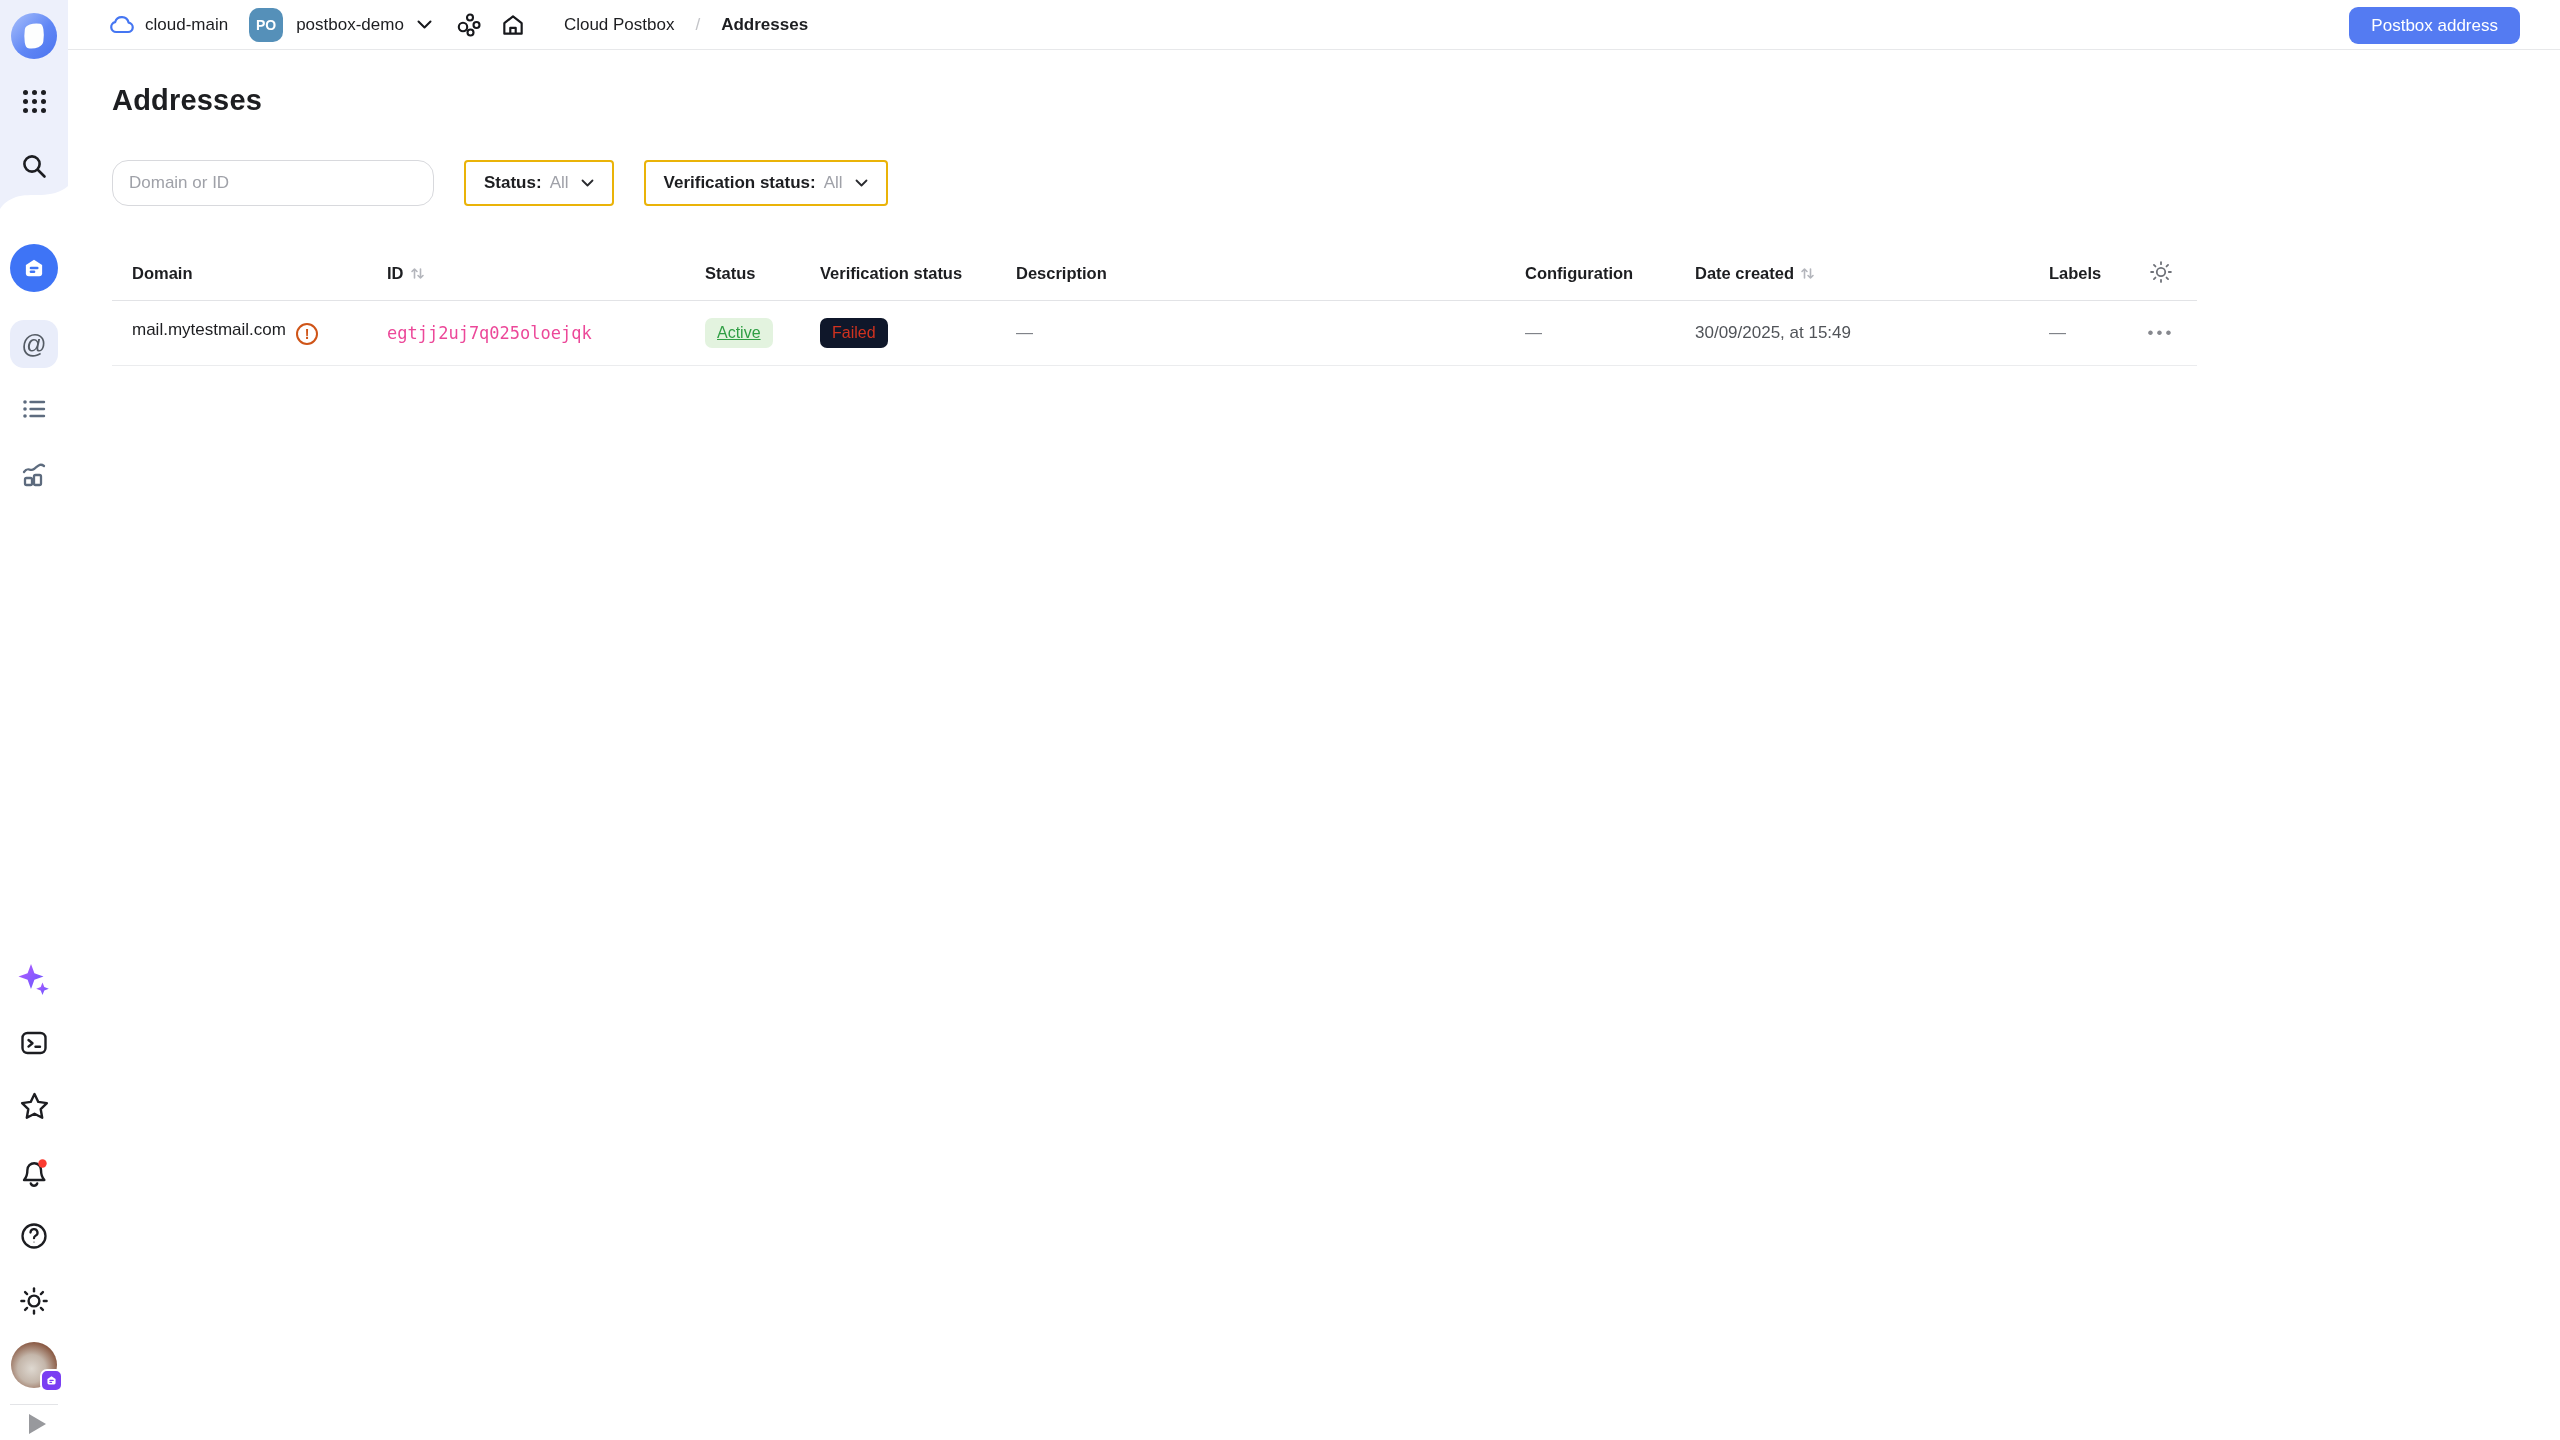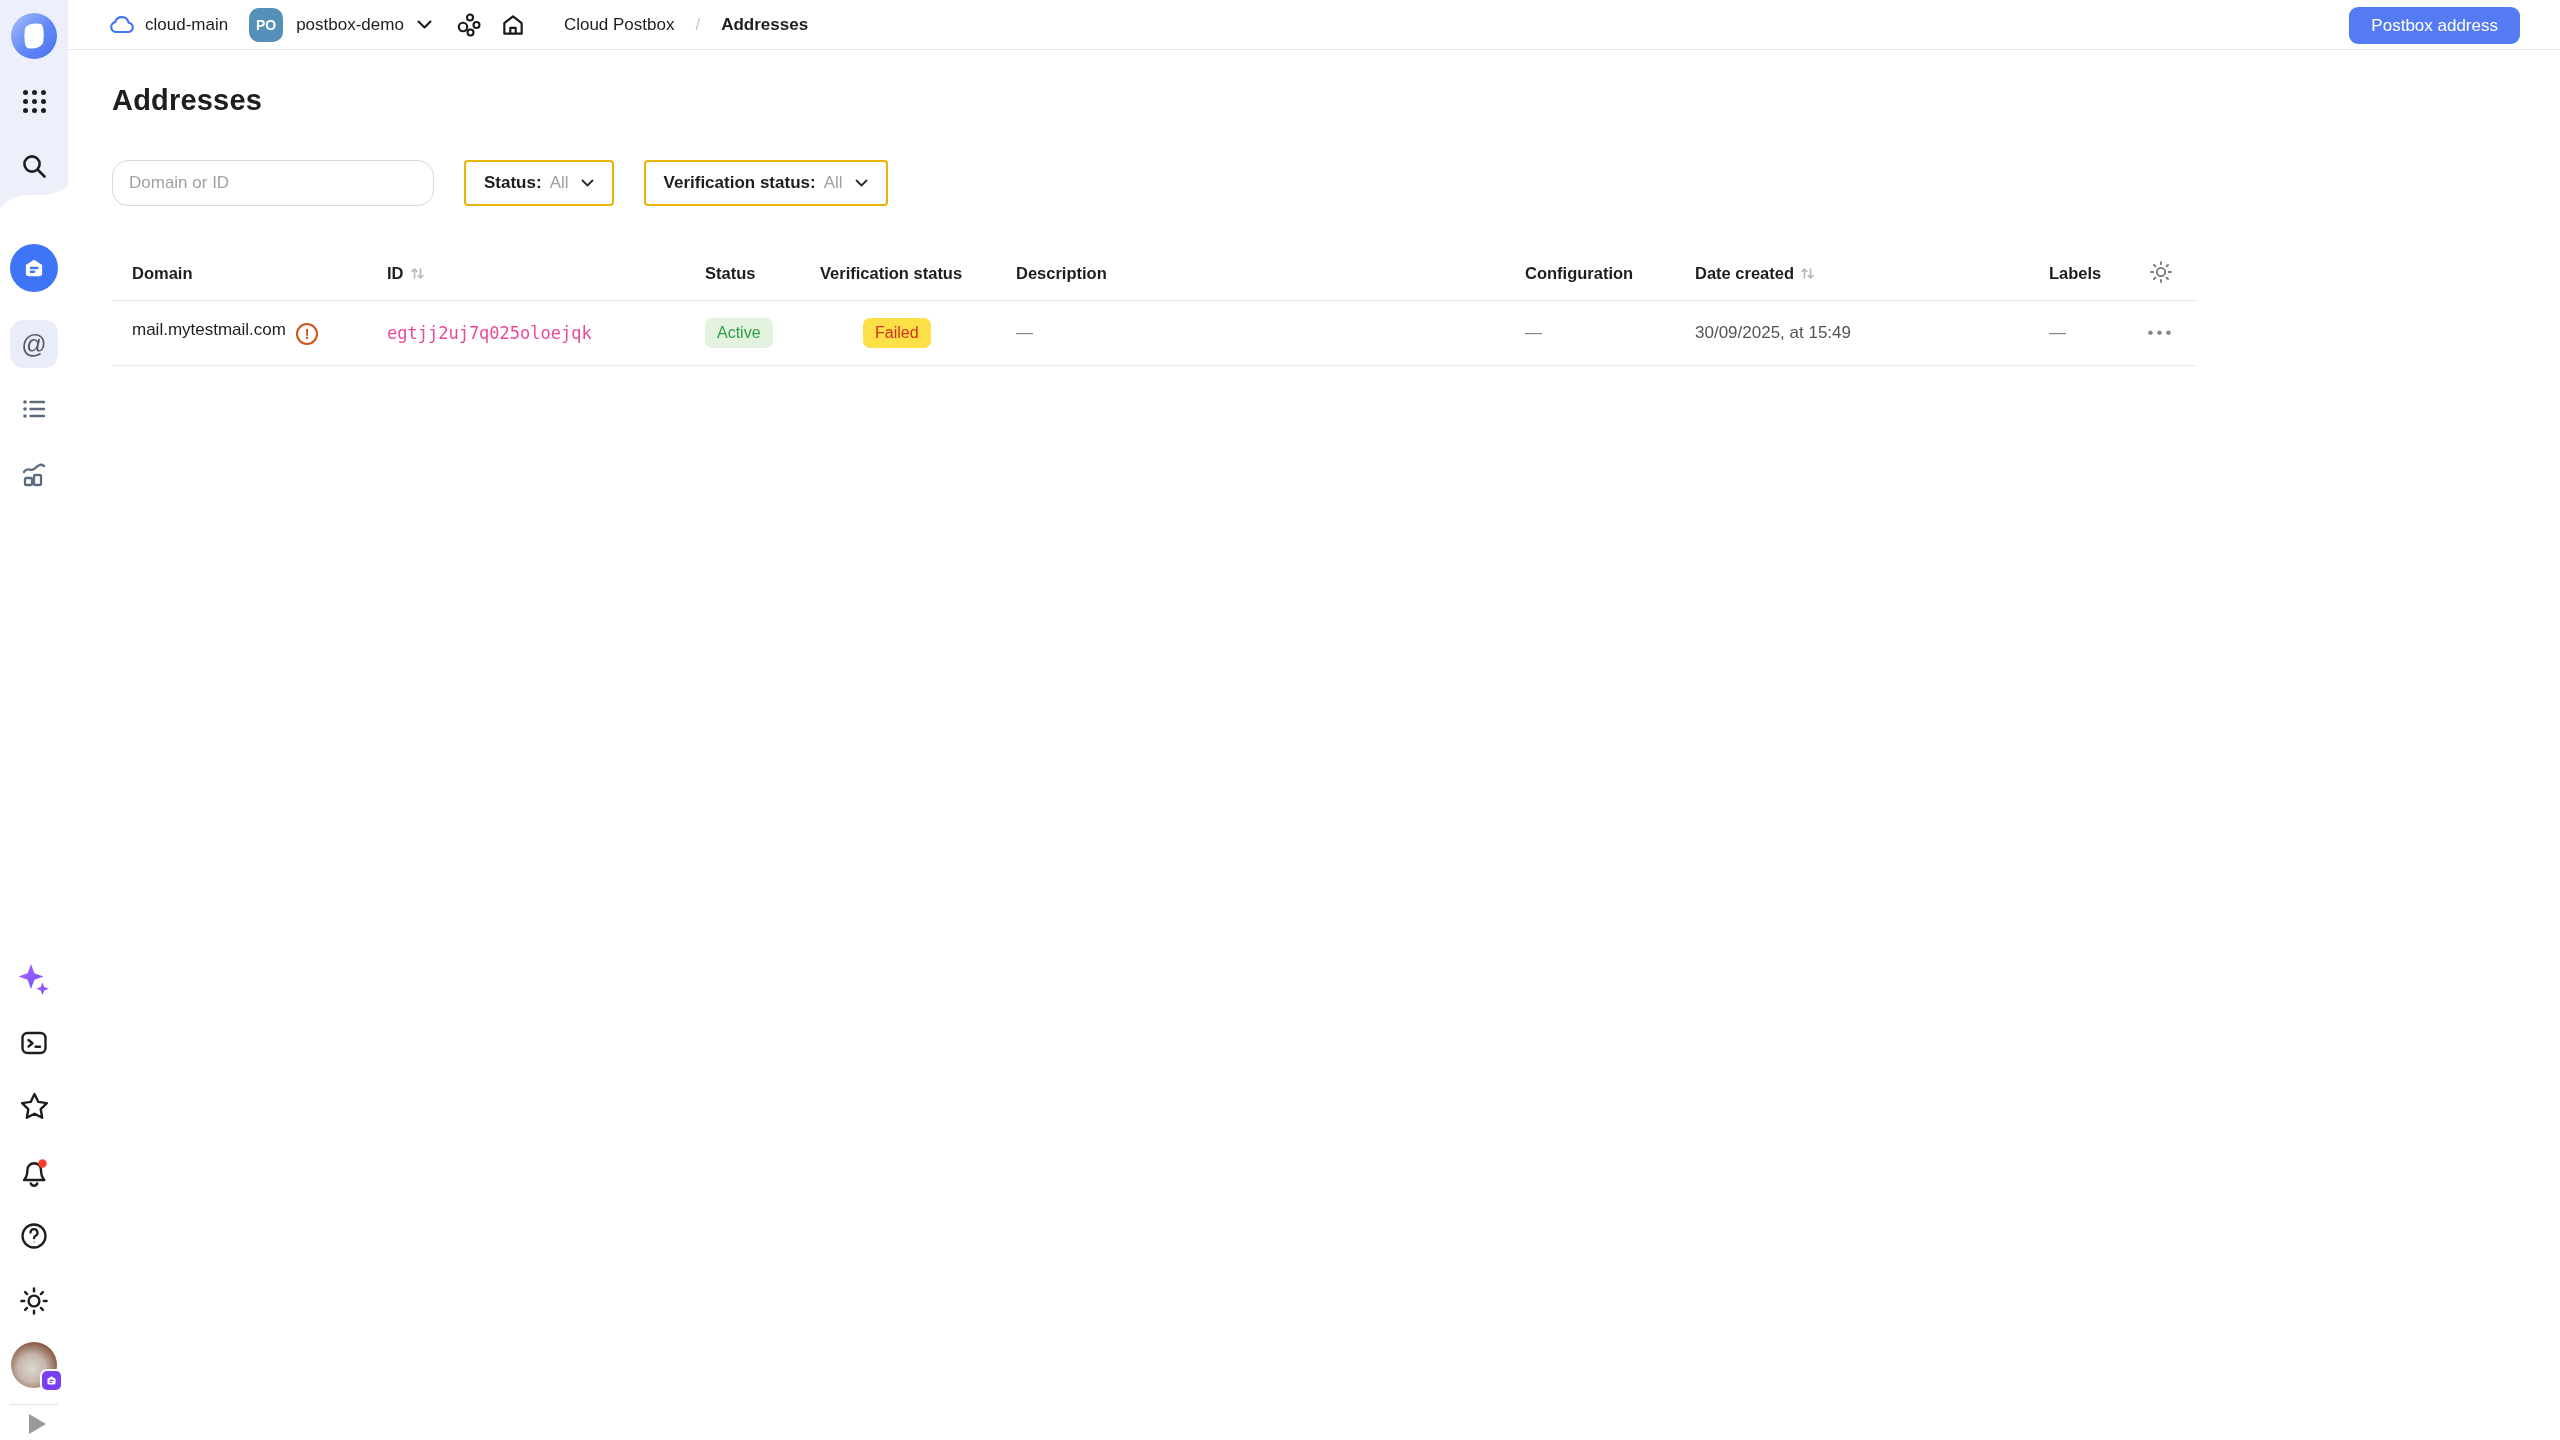--- a/index.html
+++ b/index.html
@@ -58,22 +58,22 @@
   .addr-table th { height:52px; text-align:left; vertical-align:middle; padding-left:20px;
     font-size:16.5px; font-weight:600; color:#1d1e21; border-bottom:1px solid #e2e3e6; white-space:nowrap; }
   .addr-table td { height:65px; vertical-align:middle; padding-left:20px;
     font-size:17px; border-bottom:1px solid #ebecee; white-space:nowrap; }
   .col-actions { text-align:center !important; padding-left:0 !important; }
   .cell-id { font-family:"DejaVu Sans Mono","Liberation Mono",monospace; font-size:16.5px; color:#ec4899; }
   .cell-dash { color:#7d8086; }
   .cell-date { color:#515459; }
   .cell-link { color:#3b64f0; text-decoration:none; cursor:pointer; }
   .badge { display:inline-block; padding:5px 12px; border-radius:7px; font-size:16px; line-height:1.25; }
-  .badge.green { background:#e3f3df; color:#2f9e44; }
-  .badge.red { background:#fde047; color:#d0321f;margin-left:43px; }
+  .badge.green { background:#e3f3df; color:#2f9e44;text-decoration:underline; }
+  .badge.red { background:#0f172a; color:#d0321f; }
   .warn-circle { display:inline-flex; width:22px; height:22px; border:2.2px solid #cf5417; border-radius:50%;
     color:#cf5417; font-size:14px; font-weight:700; align-items:center; justify-content:center;
     margin-left:10px; vertical-align:-4px; }
   .sort-pair { margin-left:6px; vertical-align:-2px; }
   .dots-btn { display:inline-block; font-size:17px; letter-spacing:3px; color:#86888e; cursor:pointer; }
   .gear-btn { cursor:pointer; display:inline-flex; }
 </style>
 </head>
 <body>
 

